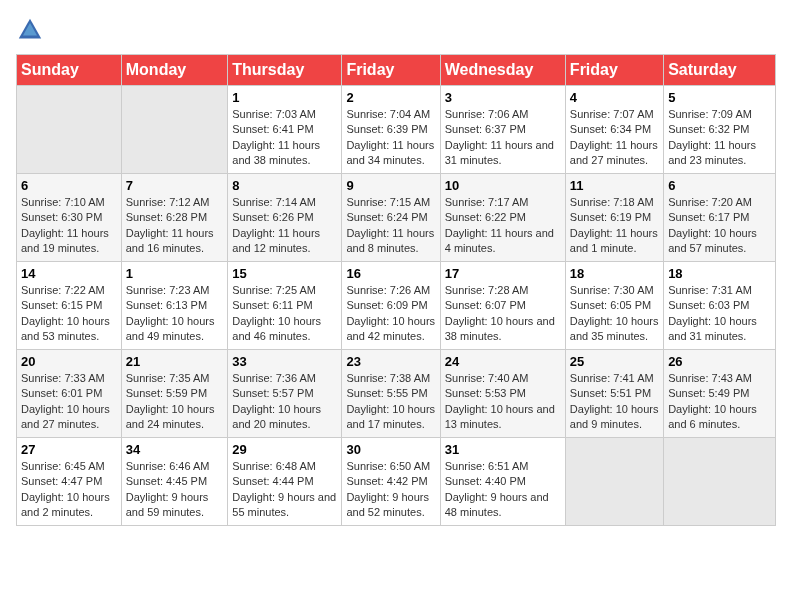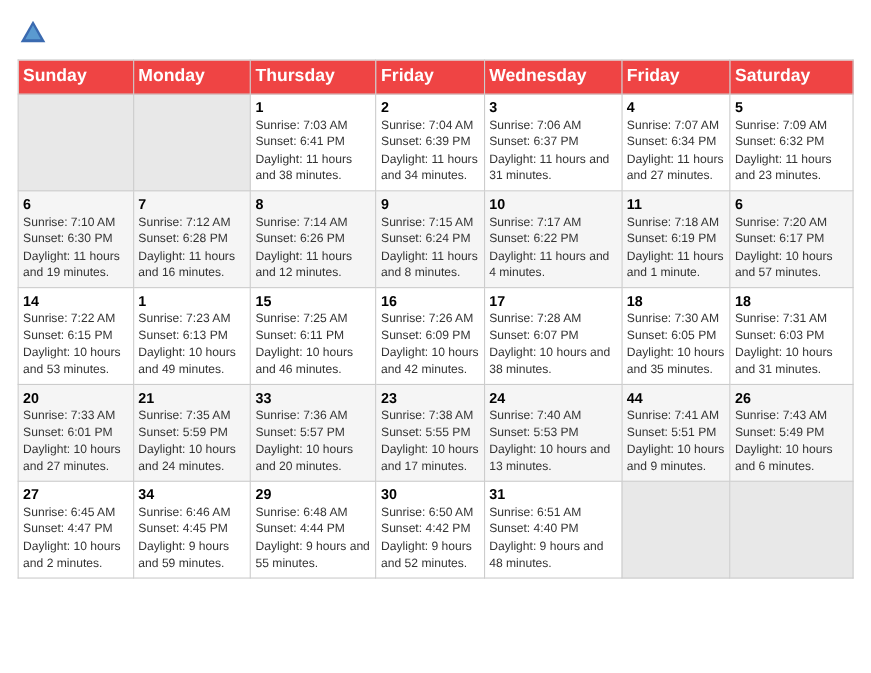--- a/index.html
+++ b/index.html
@@ -217,21 +217,21 @@
         </td>
         <td>
           <span class="day-num">23</span>
           <div class="day-info">Sunrise: 7:38 AM<br>Sunset: 5:55 PM<br>Daylight: 10 hours and 17 minutes.</div>
         </td>
         <td>
           <span class="day-num">24</span>
           <div class="day-info">Sunrise: 7:40 AM<br>Sunset: 5:53 PM<br>Daylight: 10 hours and 13 minutes.</div>
         </td>
         <td>
-          <span class="day-num">44</span>
+          <span class="day-num">25</span>
           <div class="day-info">Sunrise: 7:41 AM<br>Sunset: 5:51 PM<br>Daylight: 10 hours and 9 minutes.</div>
         </td>
         <td>
           <span class="day-num">26</span>
           <div class="day-info">Sunrise: 7:43 AM<br>Sunset: 5:49 PM<br>Daylight: 10 hours and 6 minutes.</div>
         </td>
       </tr>
       <tr>
         <td>
           <span class="day-num">27</span>

